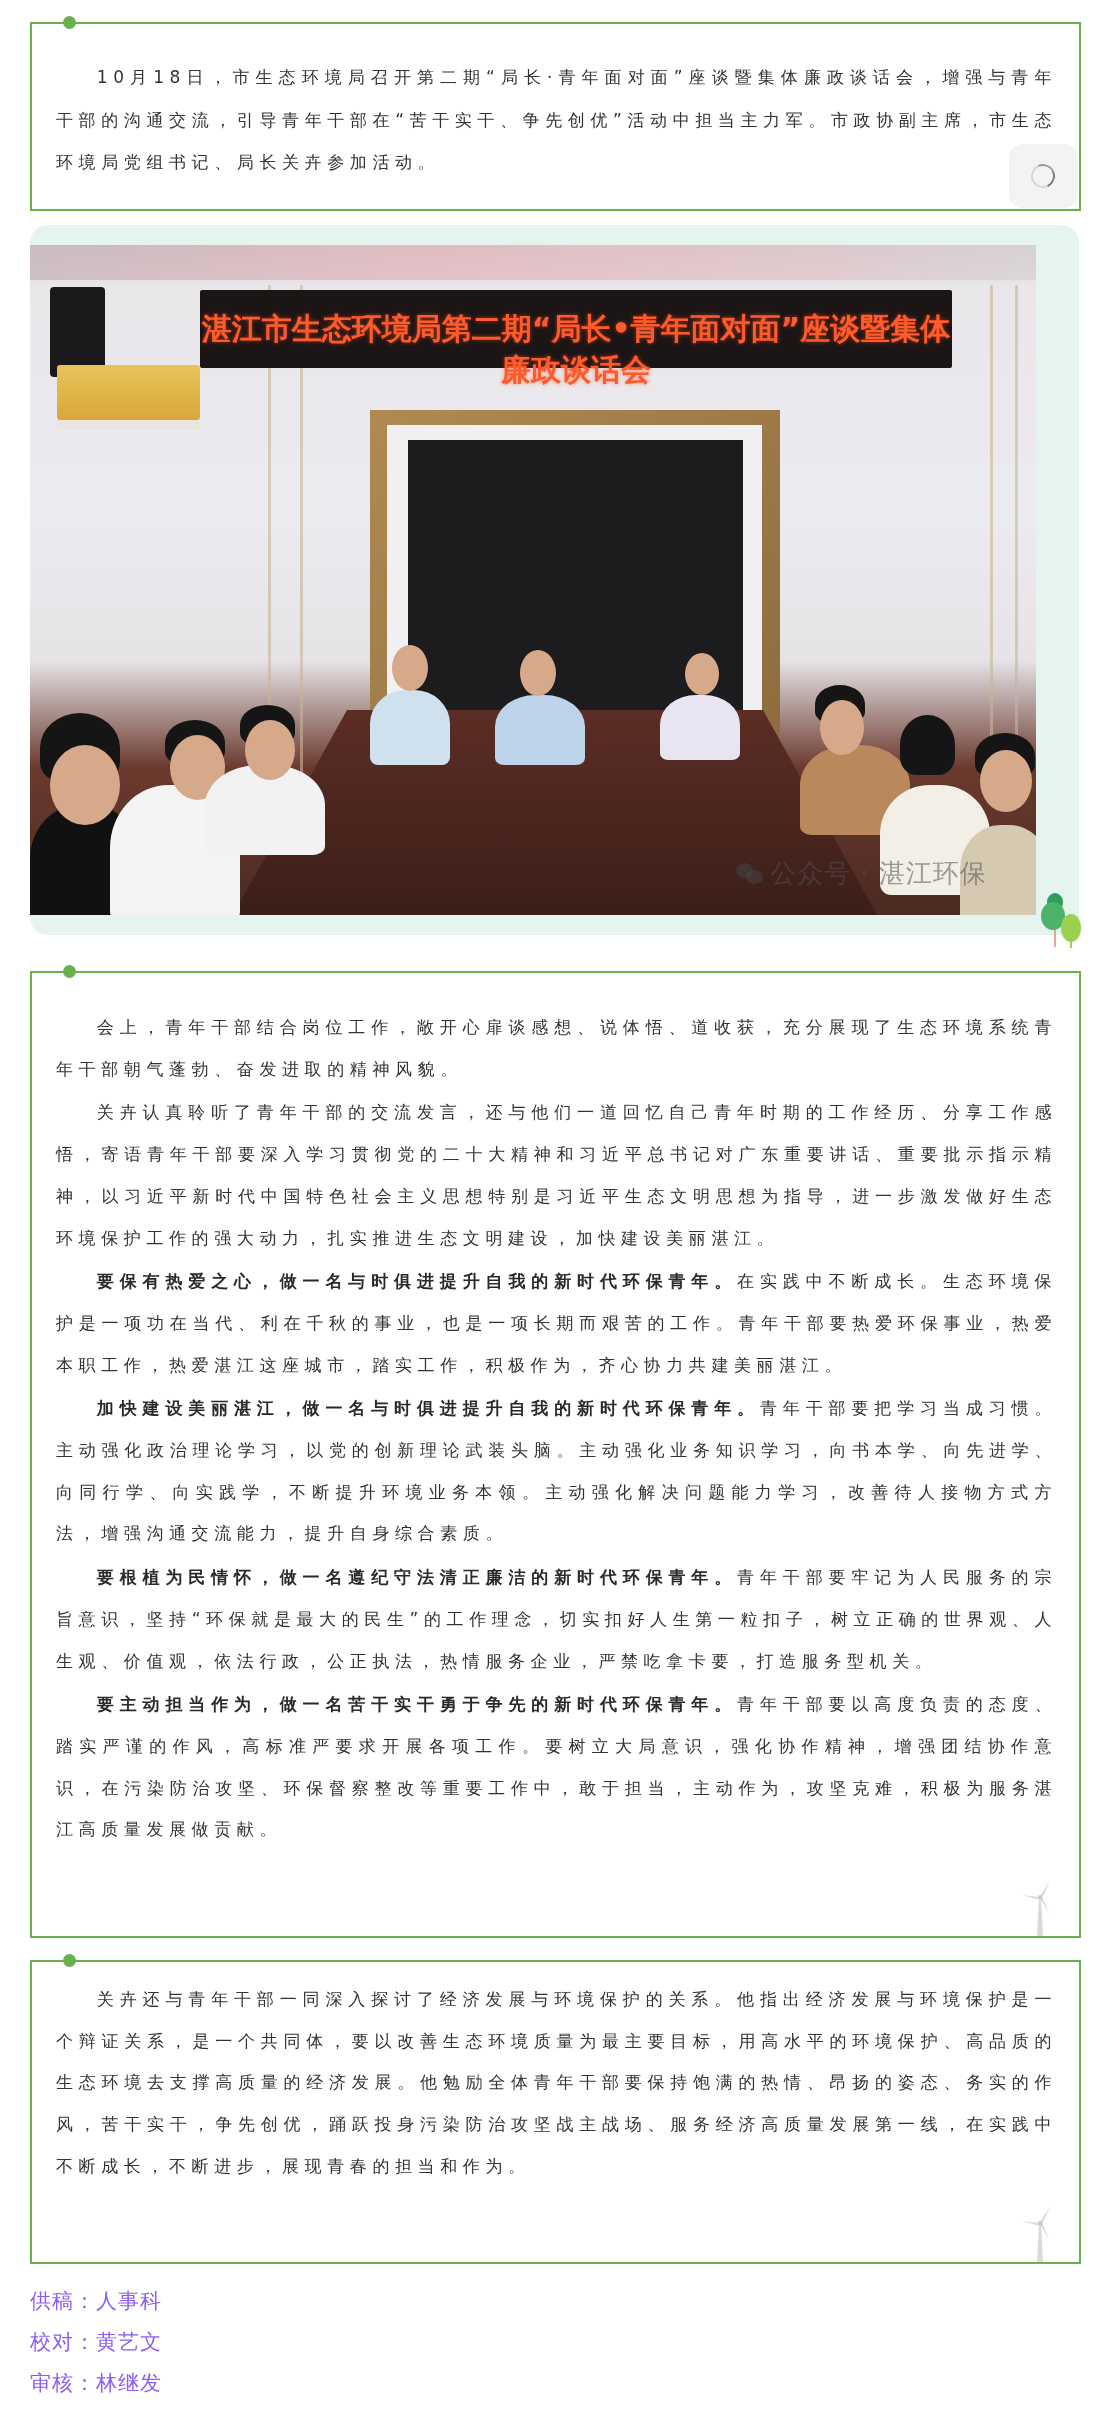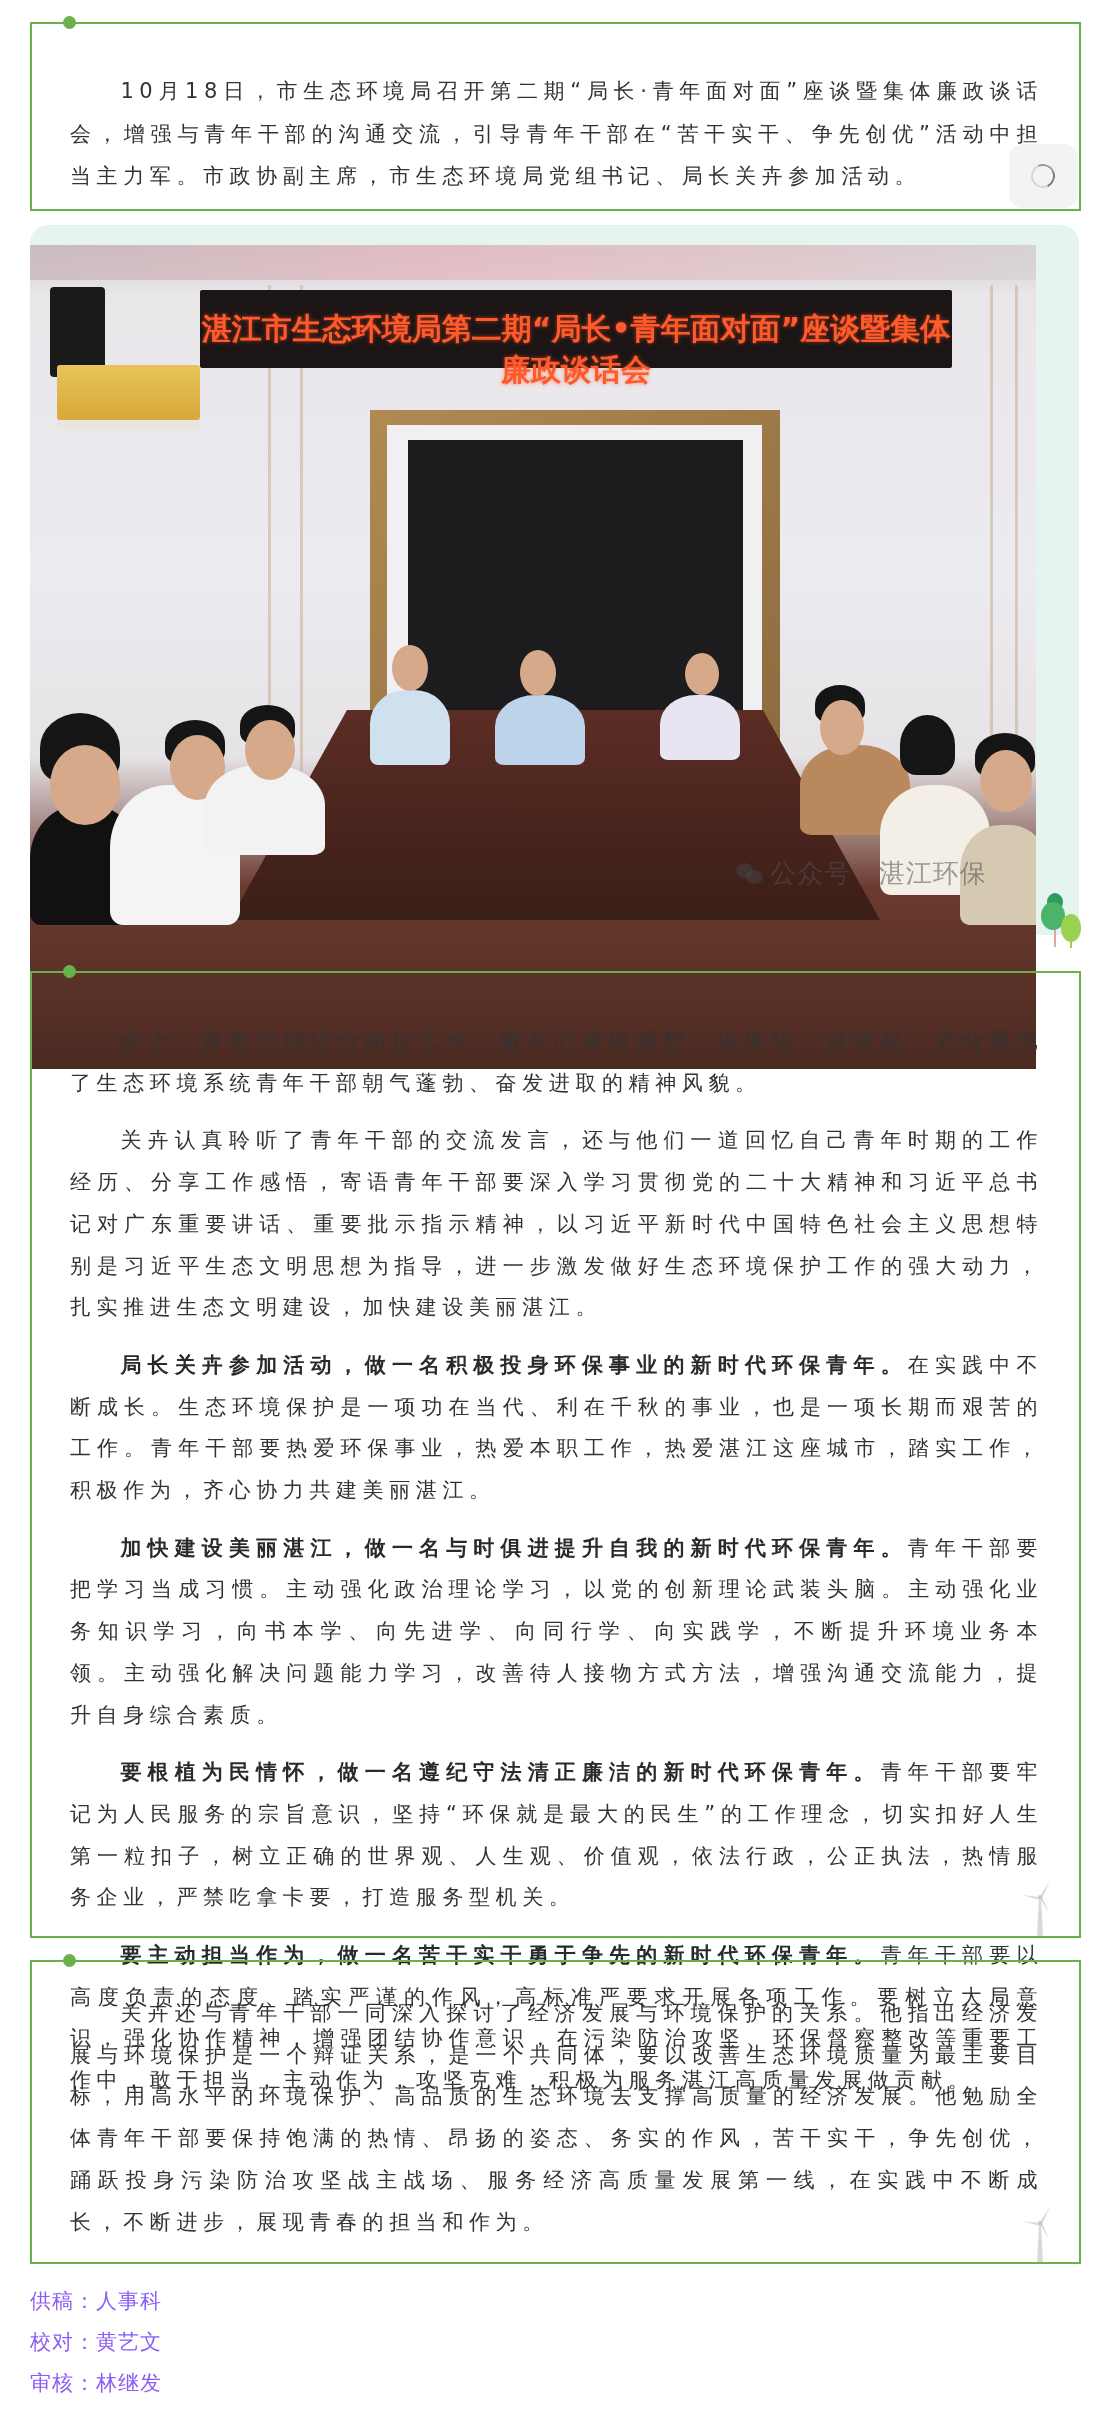--- a/index.html
+++ b/index.html
@@ -1,31 +1,31 @@
 <!DOCTYPE html>
 <html><head>
 <meta charset="utf-8">
 <style>
   html, body { margin: 0; padding: 0; background: #ffffff; }
   body { width: 1111px; height: 2427px; position: relative; overflow: hidden;
          font-family: "DejaVu Sans", "Liberation Sans", sans-serif; color: #333333; }
   .box { position: absolute; left: 30px; width: 1047px; border: 2px solid #6ab04c; box-sizing: content-box; }
   .box .dot { position: absolute; top: -8px; left: 31px; width: 13px; height: 13px; border-radius: 50%; background: #6ab04c; }
   .box .content { position: absolute; left: 22px; right: 20px; }
-  p.para { margin: 16px; font-size: 21px; line-height: 41.7px; letter-spacing: 5.6px; text-indent: 2.4em; text-align: justify; color: #333; }
+  p.para { margin: 2px; font-size: 17px; line-height: 41.7px; letter-spacing: 5.6px; text-indent: 2.4em; text-align: justify; color: #333; }
   p.para b { font-weight: bold; color: #2a2a2a; }
   #box1 { top: 22px; height: 185px; }
   #box1 .content { top: 30px; }
   #box1 p.para { line-height: 42.5px; }
   .spinner-wrap { position: absolute; left: 1009px; top: 144px; width: 69px; height: 64px;
                   background: #f3f3f3; border-radius: 14px; }
   .spinner { position: absolute; left: 22px; top: 20px; width: 20px; height: 20px; border-radius: 50%;
              border: 2px solid #d6d6d6; border-right-color: #7a7a7a; border-top-color: #9a9a9a; transform: rotate(20deg); }
   .photo-frame { position: absolute; left: 30px; top: 225px; width: 1049px; height: 710px; background: #e6f4f0; border-radius: 18px; }
-  .photo { position: absolute; left: 30px; top: 245px; width: 1006px; height: 824px; overflow: hidden;
+  .photo { position: absolute; left: 30px; top: 245px; width: 1006px; height: 670px; overflow: hidden;
            background: linear-gradient(180deg, #cfc9cb 0%, #e9e6ea 6%, #ecebef 40%, #e6e3e6 62%, #6b3a2e 78%, #4a2a22 100%); }
   .photo .ceiling { position: absolute; left: 0; top: 0; width: 100%; height: 35px; background: linear-gradient(90deg, #c9b8bc, #e4b9c0 40%, #e0c8cc 80%, #d8d4d6); opacity: .8; }
   .photo .banner { position: absolute; left: 170px; top: 45px; width: 752px; height: 78px; background: #1b1516; border-radius: 2px; }
   .photo .banner span { position: absolute; left: 0; right: 0; top: 19px; text-align: center; font-size: 30px; font-weight: bold; color: #ff5a2c; letter-spacing: 0px; text-shadow: 0 0 4px rgba(255,80,30,.6); }
   .photo .speaker { position: absolute; left: 20px; top: 42px; width: 55px; height: 90px; background: #1a1a1a; border-radius: 4px; }
   .photo .ac { position: absolute; left: 27px; top: 120px; width: 143px; height: 55px; background: linear-gradient(180deg,#e7c45a,#d8a83a); border-radius: 3px; }
   .photo .ac::after { content:""; position:absolute; left:0; right:0; bottom:-10px; height:10px; background:#e9e6e2; }
   .photo .tvframe { position: absolute; left: 340px; top: 165px; width: 410px; height: 380px; background: linear-gradient(135deg,#b08a52,#8a6a3e); }
   .photo .tvinner { position: absolute; left: 357px; top: 180px; width: 375px; height: 350px; background: #f0eff2; }
   .photo .tv { position: absolute; left: 378px; top: 195px; width: 335px; height: 280px; background: #1c1c1e; }
@@ -112,21 +112,21 @@
   <ellipse cx="13" cy="24" rx="12" ry="14" fill="#4db36a"></ellipse>
   <line x1="31" y1="38" x2="31" y2="56" stroke="#a8c96a" stroke-width="2"></line>
   <ellipse cx="31" cy="36" rx="10" ry="14" fill="#9ad24f"></ellipse>
 </svg>
 
 <div class="box" id="box2">
   <div class="dot"></div>
   <div class="content">
     <p class="para"><b></b><span>会上，青年干部结合岗位工作，敞开心扉谈感想、说体悟、道收获，充分展现了生态环境系统青年干部朝气蓬勃、奋发进取的精神风貌。</span></p>
     <p class="para"><b></b><span>关卉认真聆听了青年干部的交流发言，还与他们一道回忆自己青年时期的工作经历、分享工作感悟，寄语青年干部要深入学习贯彻党的二十大精神和习近平总书记对广东重要讲话、重要批示指示精神，以习近平新时代中国特色社会主义思想特别是习近平生态文明思想为指导，进一步激发做好生态环境保护工作的强大动力，扎实推进生态文明建设，加快建设美丽湛江。</span></p>
-    <p class="para"><b>局长关卉参加活动，做一名积极投身环保事业的新时代环保青年。</b><span>在实践中不断成长。生态环境保护是一项功在当代、利在千秋的事业，也是一项长期而艰苦的工作。青年干部要热爱环保事业，热爱本职工作，热爱湛江这座城市，踏实工作，积极作为，齐心协力共建美丽湛江。</span></p>
+    <p class="para"><b>要保有热爱之心，做一名与时俱进提升自我的新时代环保青年。</b><span>在实践中不断成长。生态环境保护是一项功在当代、利在千秋的事业，也是一项长期而艰苦的工作。青年干部要热爱环保事业，热爱本职工作，热爱湛江这座城市，踏实工作，积极作为，齐心协力共建美丽湛江。</span></p>
     <p class="para"><b>加快建设美丽湛江，做一名与时俱进提升自我的新时代环保青年。</b><span>青年干部要把学习当成习惯。主动强化政治理论学习，以党的创新理论武装头脑。主动强化业务知识学习，向书本学、向先进学、向同行学、向实践学，不断提升环境业务本领。主动强化解决问题能力学习，改善待人接物方式方法，增强沟通交流能力，提升自身综合素质。</span></p>
     <p class="para"><b>要根植为民情怀，做一名遵纪守法清正廉洁的新时代环保青年。</b><span>青年干部要牢记为人民服务的宗旨意识，坚持“环保就是最大的民生”的工作理念，切实扣好人生第一粒扣子，树立正确的世界观、人生观、价值观，依法行政，公正执法，热情服务企业，严禁吃拿卡要，打造服务型机关。</span></p>
     <p class="para"><b>要主动担当作为，做一名苦干实干勇于争先的新时代环保青年。</b><span>青年干部要以高度负责的态度、踏实严谨的作风，高标准严要求开展各项工作。要树立大局意识，强化协作精神，增强团结协作意识，在污染防治攻坚、环保督察整改等重要工作中，敢于担当，主动作为，攻坚克难，积极为服务湛江高质量发展做贡献。</span></p>
   </div>
 </div>
 <svg class="turbine" style="left:1020px;top:1878px" viewBox="0 0 36 58">
   <polygon points="19,20 21,20 23,58 17,58" fill="#d9d9d9"></polygon>
   <polygon points="20,19 30,2 22,20" fill="#cfcfcf"></polygon>
   <polygon points="20,19 2,17 20,22" fill="#dcdcdc"></polygon>
   <polygon points="20,20 29,35 22,19" fill="#d4d4d4"></polygon>

